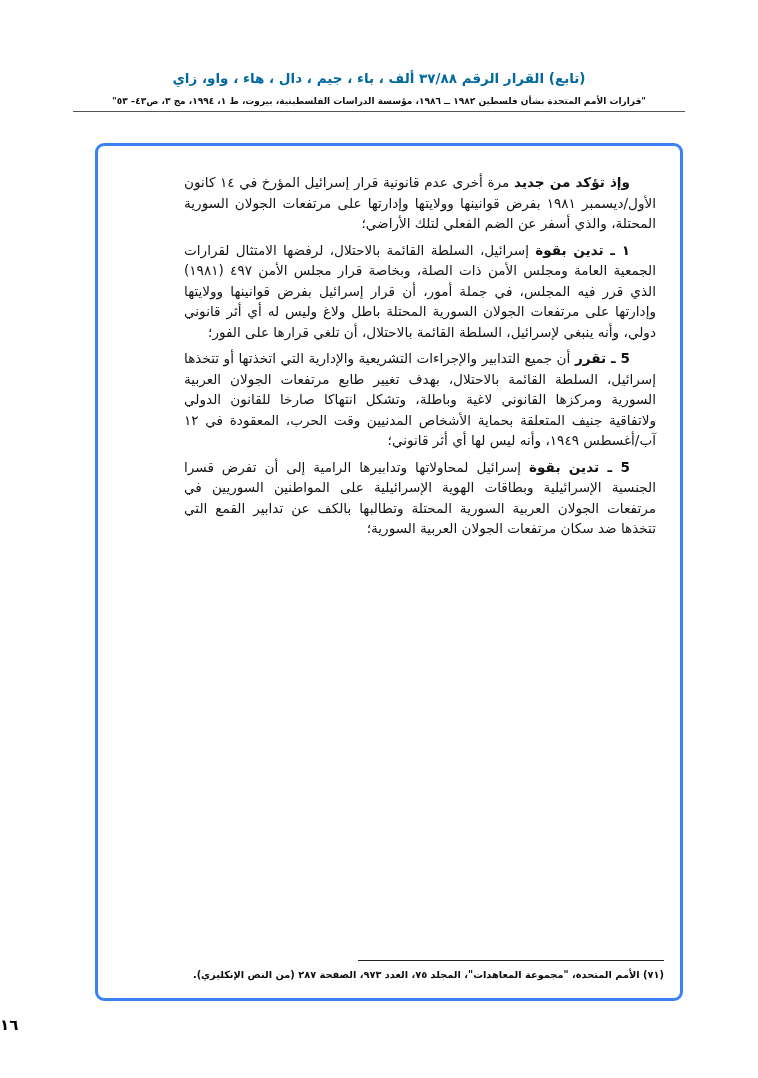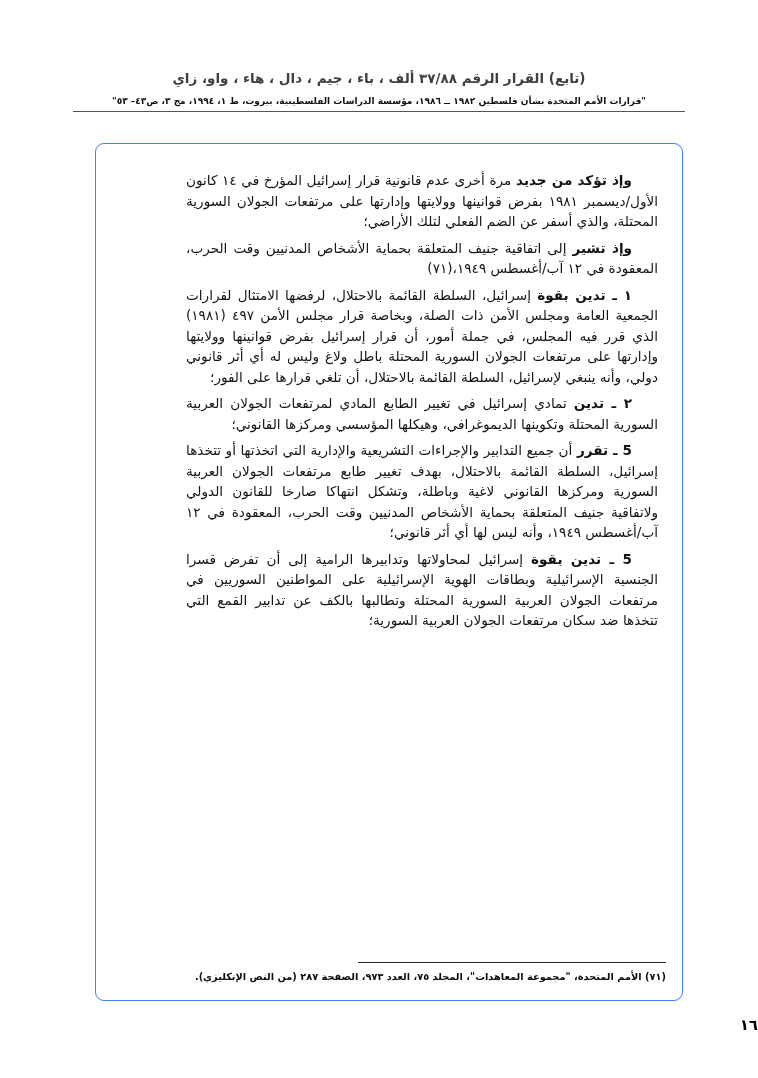--- a/index.html
+++ b/index.html
@@ -14,40 +14,40 @@
   }
   .doc-header {
     position: absolute;
     top: 70px; left: 0;
     width: 100%;
     text-align: center;
   }
   .doc-title {
     font-size: 13.5px;
     font-weight: bold;
-    color: #404040;
+    color: #0369a1;
     letter-spacing: 0.2px;
   }
   .doc-source {
     margin-top: 10px;
     font-size: 9px;
     font-weight: bold;
     color: #111;
   }
   .header-rule {
     width: 612px;
     margin: 5px auto 0 auto;
     border-top: 1px solid #555;
     height: 0;
   }
   .green-box {
     position: absolute;
     top: 143px; left: 95px;
     width: 588px; height: 858px;
-    border: 1px solid #3b82f6;
+    border: 3px solid #3b82f6;
     border-radius: 9px;
     background: #ffffff;
   }
   .text-col {
     position: absolute;
     top: 26px; right: 24px;
     width: 472px;
     text-align: justify;
     font-size: 13.6px;
     line-height: 20.5px;
@@ -72,42 +72,40 @@
     font-size: 9.8px;
     font-weight: bold;
     color: #0d0d0d;
     text-align: right;
     line-height: 14px;
   }
   .page-number {
     position: absolute;
     top: 1016px; left: 0;
     width: 100%;
-    text-align: right;
+    text-align: left;
     font-size: 15px;
     font-weight: bold;
     letter-spacing: 7px;
     color: #000;
   }
 </style>
 </head>
 <body>
 
 <div class="doc-header">
   <div class="doc-title">(تابع) القرار الرقم ٣٧/٨٨ ألف ، باء ، جيم ، دال ، هاء ، واو، زاي</div>
   <div class="doc-source">"قرارات الأمم المتحدة بشأن فلسطين ١٩٨٢ ــ ١٩٨٦، مؤسسة الدراسات الفلسطينية، بيروت، ط ١، ١٩٩٤، مج ٣، ص٤٣– ٥٣"</div>
   <div class="header-rule"></div>
 </div>
 
 <div class="green-box">
   <div class="text-col">
     <p><span class="lead">وإذ تؤكد من جديد</span><span> مرة أخرى عدم قانونية قرار إسرائيل المؤرخ في ١٤ كانون الأول/ديسمبر ١٩٨١ بفرض قوانينها وولايتها وإدارتها على مرتفعات الجولان السورية المحتلة، والذي أسفر عن الضم الفعلي لتلك الأراضي؛</span></p>
-    <p><span class="lead">وإذ تشير</span><span> إلى اتفاقية جنيف المتعلقة بحماية الأشخاص المدنيين وقت الحرب، المعقودة في ١٢ آب/أغسطس ١٩٤٩،(٧١)</span></p>
     <p><span class="lead">١ ـ تدين بقوة</span><span> إسرائيل، السلطة القائمة بالاحتلال، لرفضها الامتثال لقرارات الجمعية العامة ومجلس الأمن ذات الصلة، وبخاصة قرار مجلس الأمن ٤٩٧ (١٩٨١) الذي قرر فيه المجلس، في جملة أمور، أن قرار إسرائيل بفرض قوانينها وولايتها وإدارتها على مرتفعات الجولان السورية المحتلة باطل ولاغ وليس له أي أثر قانوني دولي، وأنه ينبغي لإسرائيل، السلطة القائمة بالاحتلال، أن تلغي قرارها على الفور؛</span></p>
-    <p><span class="lead">٢ ـ تدين</span><span> تمادي إسرائيل في تغيير الطابع المادي لمرتفعات الجولان العربية السورية المحتلة وتكوينها الديموغرافي، وهيكلها المؤسسي ومركزها القانوني؛</span></p>
     <p><span class="lead">5 ـ تقرر</span><span> أن جميع التدابير والإجراءات التشريعية والإدارية التي اتخذتها أو تتخذها إسرائيل، السلطة القائمة بالاحتلال، بهدف تغيير طابع مرتفعات الجولان العربية السورية ومركزها القانوني لاغية وباطلة، وتشكل انتهاكا صارخا للقانون الدولي ولاتفاقية جنيف المتعلقة بحماية الأشخاص المدنيين وقت الحرب، المعقودة في ١٢ آب/أغسطس ١٩٤٩، وأنه ليس لها أي أثر قانوني؛</span></p>
     <p><span class="lead">5 ـ تدين بقوة</span><span> إسرائيل لمحاولاتها وتدابيرها الرامية إلى أن تفرض قسرا الجنسية الإسرائيلية وبطاقات الهوية الإسرائيلية على المواطنين السوريين في مرتفعات الجولان العربية السورية المحتلة وتطالبها بالكف عن تدابير القمع التي تتخذها ضد سكان مرتفعات الجولان العربية السورية؛</span></p>
   </div>
   <div class="footnote-wrap">
     <div class="footnote-rule"></div>
     <div class="footnote">(٧١) الأمم المتحدة، "مجموعة المعاهدات"، المجلد ٧٥، العدد ٩٧٣، الصفحة ٢٨٧ (من النص الإنكليزي).</div>
   </div>
 </div>
 
 <div class="page-number">١٦</div>

